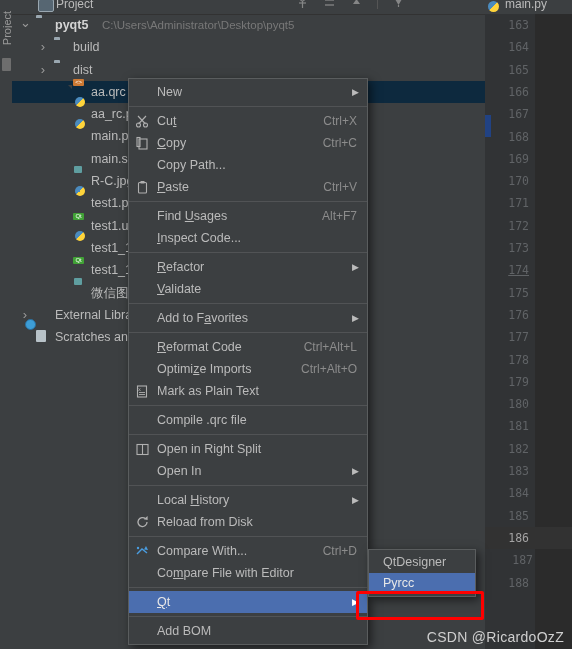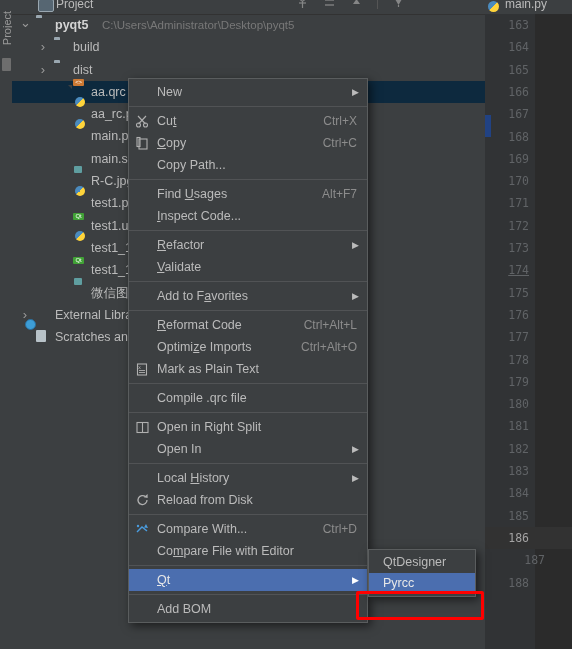--- a/index.html
+++ b/index.html
@@ -305,21 +305,21 @@
         <div class="lineno" style="top: 348.5px; left: 0px;">178</div>
         <div class="lineno" style="top: 370.8px; left: 0px;">179</div>
         <div class="lineno" style="top: 393.1px; left: 0px;">180</div>
         <div class="lineno" style="top: 415.4px; left: 0px;">181</div>
         <div class="lineno" style="top: 437.7px; left: 0px;">182</div>
         <div class="lineno" style="top: 460px; left: 0px;">183</div>
         <div class="lineno" style="top: 482.3px; left: 0px;">184</div>
         <div class="lineno" style="top: 504.6px; left: 0px;">185</div>
         <div class="curline-bg" style="top: 526.9px;"></div>
         <div class="lineno cur" style="top: 526.9px; left: 0px;">186</div>
-        <div class="lineno" style="top: 549.2px; left: 16px;">187</div>
+        <div class="lineno" style="top: 549.2px; left: 4px;">187</div>
         <div class="lineno" style="top: 571.5px; left: 0px;">188</div>
       </div>
     <div class="sel-strip" style="top:115px"></div>
   </div>
 
   <div class="ctxmenu" id="ctxmenu">
       <div class="mi"><span>New</span><span class="sub">▶</span></div>
       <div class="msep"></div>
       <div class="mi"><span class="mic">
           <svg width="15" height="14" viewBox="0 0 15 14">
@@ -329,20 +329,26 @@
             <line x1="10.5" y1="10" x2="3" y2="2" stroke="#b0b0b0" stroke-width="1.1"></line>
           </svg>
         </span><span>Cu<span class="mu">t</span></span><span class="sc">Ctrl+X</span></div>
       <div class="mi"><span class="mic">
           <svg width="15" height="14" viewBox="0 0 15 14">
             <rect x="4" y="3" width="8" height="10" fill="none" stroke="#b0b0b0" stroke-width="1.1"></rect>
             <rect x="2" y="1.5" width="3" height="9" fill="none" stroke="#b0b0b0" stroke-width="1.1"></rect>
           </svg>
         </span><span><span class="mu">C</span>opy</span><span class="sc">Ctrl+C</span></div>
       <div class="mi"><span>Copy Path...</span></div>
+      <div class="mi"><span class="mic">
+          <svg width="15" height="14" viewBox="0 0 15 14">
+            <rect x="3.5" y="2.5" width="8" height="10.5" rx="1" fill="none" stroke="#b0b0b0" stroke-width="1.1"></rect>
+            <rect x="5.5" y="1" width="4" height="2.5" fill="#b0b0b0"></rect>
+          </svg>
+        </span><span><span class="mu">P</span>aste</span><span class="sc">Ctrl+V</span></div>
       <div class="msep"></div>
       <div class="mi"><span>Find <span class="mu">U</span>sages</span><span class="sc">Alt+F7</span></div>
       <div class="mi"><span><span class="mu">I</span>nspect Code...</span></div>
       <div class="msep"></div>
       <div class="mi"><span><span class="mu">R</span>efactor</span><span class="sub">▶</span></div>
       <div class="mi"><span><span class="mu">V</span>alidate</span></div>
       <div class="msep"></div>
       <div class="mi"><span>Add to F<span class="mu">a</span>vorites</span><span class="sub">▶</span></div>
       <div class="msep"></div>
       <div class="mi"><span><span class="mu">R</span>eformat Code</span><span class="sc">Ctrl+Alt+L</span></div>
@@ -388,14 +394,15 @@
       <div class="mi"><span>Add BOM</span></div>
     </div>
 
   <div class="submenu" id="submenu">
       <div class="smi">QtDesigner</div>
       <div class="smi hl">Pyrcc</div>
     </div>
 
   <div class="redbox"></div>
 
+  <div class="watermark">CSDN @RicardoOzZ</div>
 
 </div>
 
 </body></html>

